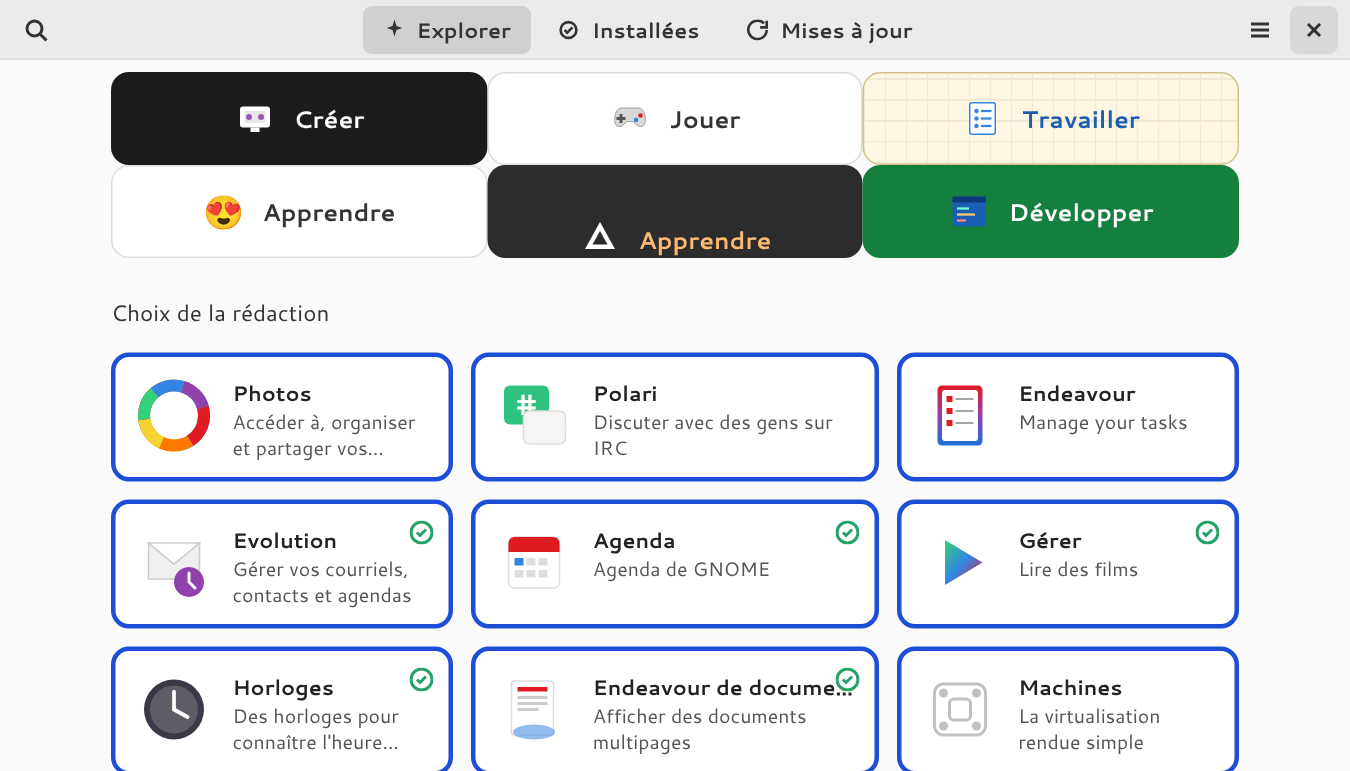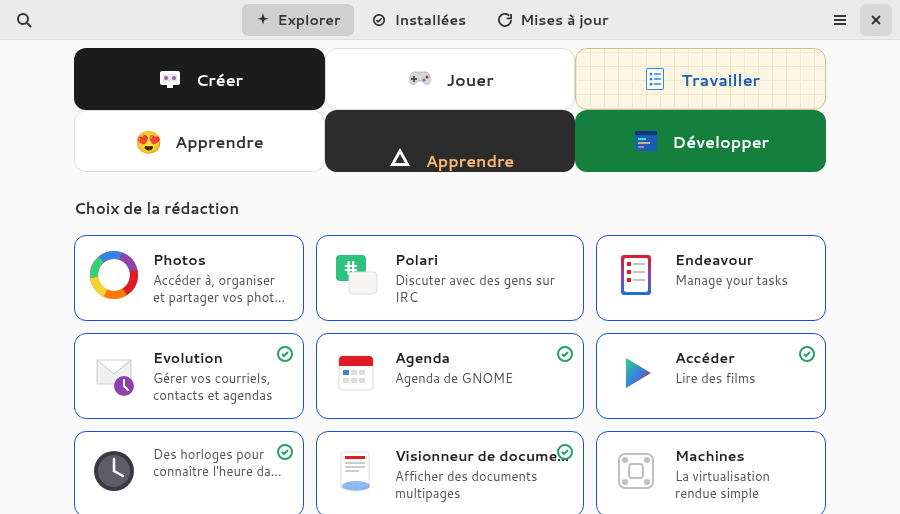--- a/index.html
+++ b/index.html
@@ -117,32 +117,32 @@
       border: none;
       align-items: flex-end;
     }
     .cat-developper {
       background: #15803d;
       color: #fff;
       border: none;
     }
     .section-title {
       font-size: 15px;
-      font-weight: 700;
+      font-weight: 400;
       color: #333;
       margin-bottom: 16px;
     }
     .app-grid {
       display: grid;
       grid-template-columns: repeat(3, 1fr);
       gap: 12px;
     }
     .app-card {
       background: #fff;
-      border: 1px solid #1d4ed8;
+      border: 3px solid #1d4ed8;
       border-radius: 12px;
       padding: 14px;
       display: flex;
       gap: 14px;
       cursor: pointer;
       position: relative;
       height: 86px;
     }
     .app-icon {
       width: 50px;
@@ -428,58 +428,59 @@
             <defs>
               <linearGradient id="g3" x1="0" y1="0" x2="1" y2="1">
                 <stop offset="0%" stop-color="#33d17a"></stop>
                 <stop offset="50%" stop-color="#3584e4"></stop>
                 <stop offset="100%" stop-color="#e01b24"></stop>
               </linearGradient>
             </defs>
           </svg>
         </div>
     <div class="app-info">
-      <div class="app-name">Accéder</div>
+      <div class="app-name">Gérer</div>
       <div class="app-desc">Lire des films</div>
     </div>
     <span class="installed-badge"><svg width="16" height="16" viewBox="0 0 16 16" fill="none" stroke="currentColor" stroke-width="2">
             <circle cx="8" cy="8" r="7"></circle>
             <path d="M5 8l2 2 4-4"></path>
           </svg></span>
   </div>
       <div class="app-card">
     <div class="app-icon">
           <svg width="50" height="50" viewBox="0 0 50 50">
             <circle cx="25" cy="25" r="20" fill="#3d3846"></circle>
             <circle cx="25" cy="25" r="16" fill="#5e5c64"></circle>
             <line x1="25" y1="25" x2="25" y2="13" stroke="#fff" stroke-width="2.5" stroke-linecap="round"></line>
             <line x1="25" y1="25" x2="34" y2="30" stroke="#fff" stroke-width="2.5" stroke-linecap="round"></line>
           </svg>
         </div>
     <div class="app-info">
+      <div class="app-name">Horloges</div>
       <div class="app-desc">Des horloges pour connaître l'heure dans …</div>
     </div>
     <span class="installed-badge"><svg width="16" height="16" viewBox="0 0 16 16" fill="none" stroke="currentColor" stroke-width="2">
             <circle cx="8" cy="8" r="7"></circle>
             <path d="M5 8l2 2 4-4"></path>
           </svg></span>
   </div>
       <div class="app-card">
     <div class="app-icon">
           <svg width="50" height="50" viewBox="0 0 50 50">
             <rect x="10" y="6" width="28" height="36" rx="2" fill="#fff" stroke="#ddd"></rect>
             <rect x="14" y="10" width="20" height="3" fill="#e01b24"></rect>
             <rect x="14" y="16" width="20" height="2" fill="#ccc"></rect>
             <rect x="14" y="20" width="20" height="2" fill="#ccc"></rect>
             <rect x="14" y="24" width="14" height="2" fill="#ccc"></rect>
             <ellipse cx="25" cy="40" rx="14" ry="5" fill="#62a0ea" opacity="0.7"></ellipse>
           </svg>
         </div>
     <div class="app-info">
-      <div class="app-name">Visionneur de docume…</div>
+      <div class="app-name">Endeavour de docume…</div>
       <div class="app-desc">Afficher des documents multipages</div>
     </div>
     <span class="installed-badge"><svg width="16" height="16" viewBox="0 0 16 16" fill="none" stroke="currentColor" stroke-width="2">
             <circle cx="8" cy="8" r="7"></circle>
             <path d="M5 8l2 2 4-4"></path>
           </svg></span>
   </div>
       <div class="app-card">
     <div class="app-icon">
           <svg width="50" height="50" viewBox="0 0 50 50">

